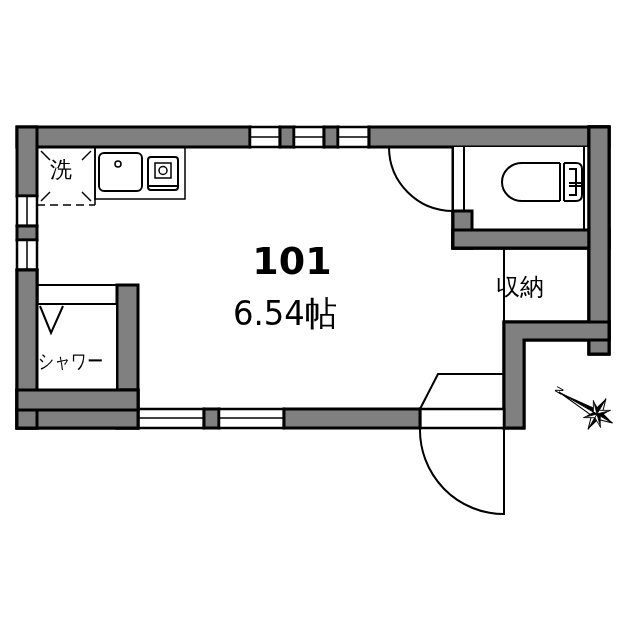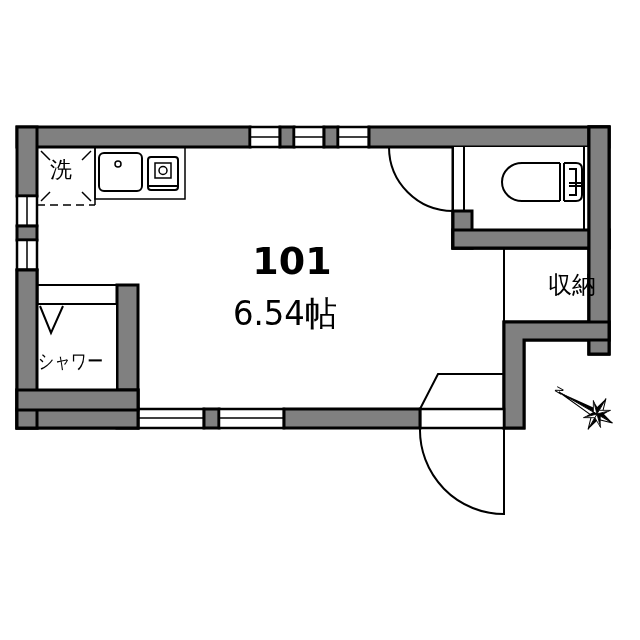--- a/index.html
+++ b/index.html
@@ -6,21 +6,21 @@
     body { width: 640px; height: 640px; position: relative; overflow: hidden; font-family: "DejaVu Sans", sans-serif; }
     svg { position: absolute; left: 0; top: 0; }
     .wall { fill: #808080; stroke: #000; stroke-width: 3; }
     .line { fill: none; stroke: #000; stroke-width: 2; }
     .thin { fill: none; stroke: #000; stroke-width: 1.5; }
     .win { fill: #fff; stroke: #000; stroke-width: 2.5; }
     .lbl { position: absolute; color: #000; white-space: nowrap; line-height: 1; }
     .room-no { left: 0; width: 640px; top: 242px; text-align: center; font-family: "DejaVu Sans", sans-serif; font-weight: bold; font-size: 38px; padding-left: 8px; box-sizing: border-box; transform: translateX(-32px); }
     .room-size { left: 0; width: 640px; top: 296px; text-align: center; font-family: "DejaVu Sans", sans-serif; font-size: 34px; transform: translateX(-35px) scaleX(0.95); }
     .wash { left: 50px; top: 159px; font-size: 22px; }
-    .storage { left: 548px; top: 275px; font-size: 24px; font-family: Liberation Mono, monospace; }
+    .storage { left: 496px; top: 275px; font-size: 24px; }
     .shower { left: 38px; top: 351px; font-size: 20px; transform: scaleX(0.8); transform-origin: left top; }
   </style>
 </head>
 <body>
 
 <svg width="640" height="640" viewBox="0 0 640 640">
 
   <g>
     <rect class="wall" x="17" y="127" width="233" height="20"></rect>
     <rect class="win" x="250" y="127" width="30" height="20"></rect>

